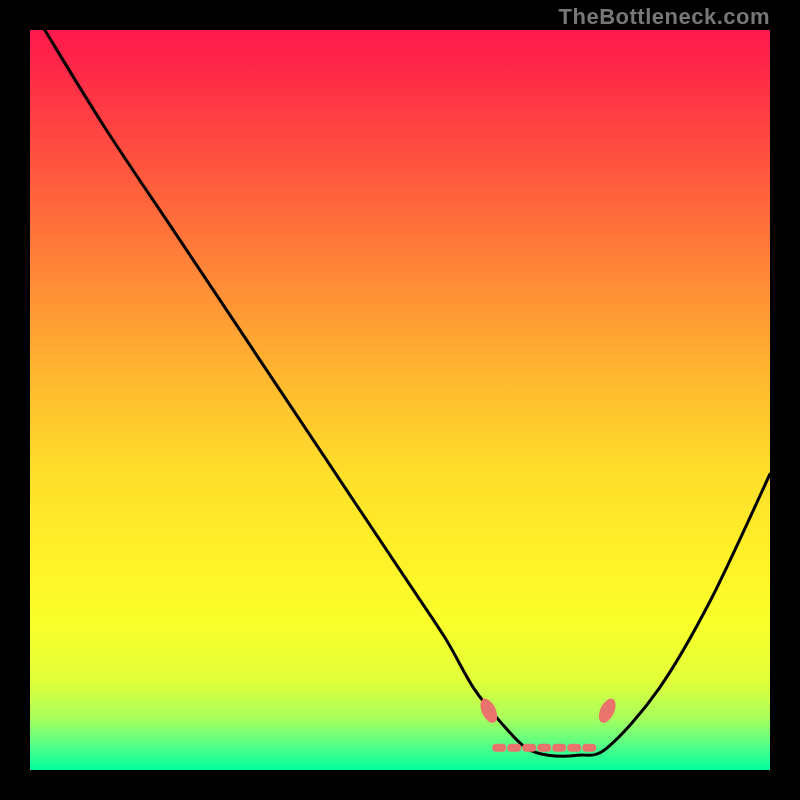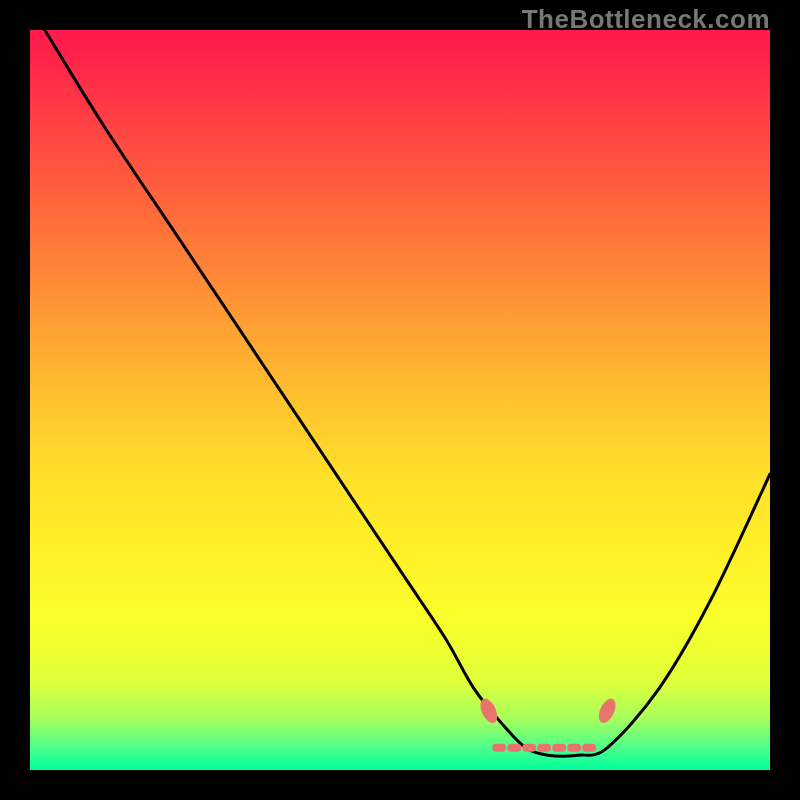--- a/index.html
+++ b/index.html
@@ -38,21 +38,21 @@
       #4dff8c 97%,
       #00ff9d 100%
     );
   }
   .watermark {
     position: absolute;
     top: 4px;
     right: 30px;
     color: #777;
     font-family: Arial, Helvetica, sans-serif;
-    font-size: 26px;
+    font-size: 22px;
     font-weight: 600;
     letter-spacing: 0.5px;
     user-select: none;
   }
   svg.curve {
     position: absolute;
     left: 0;
     top: 0;
     width: 740px;
     height: 740px;

